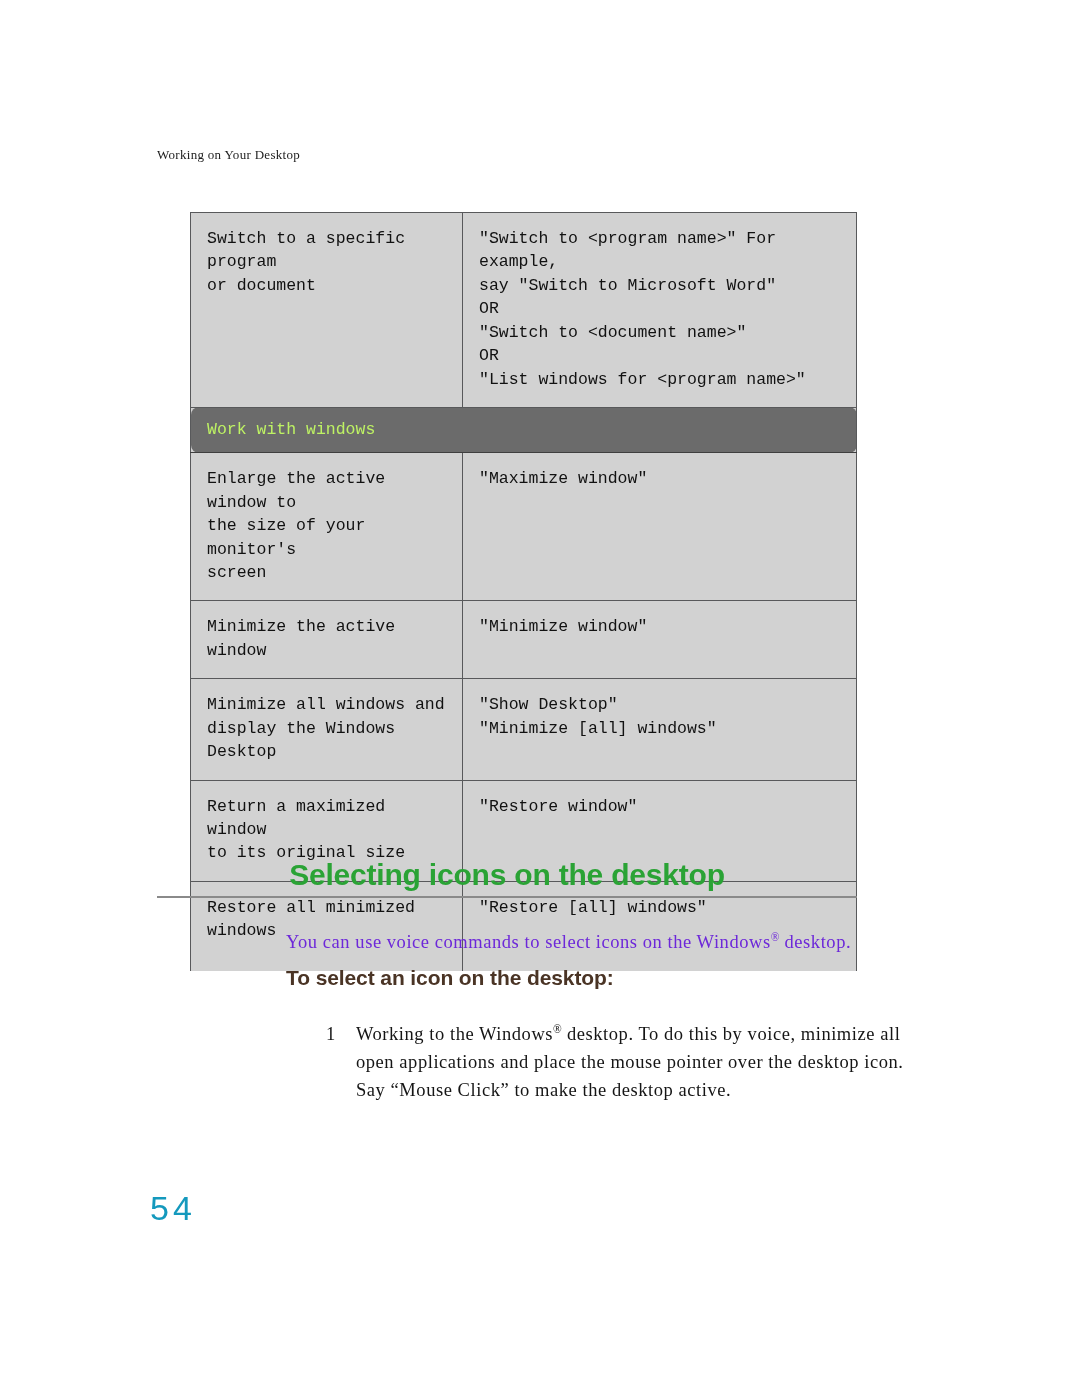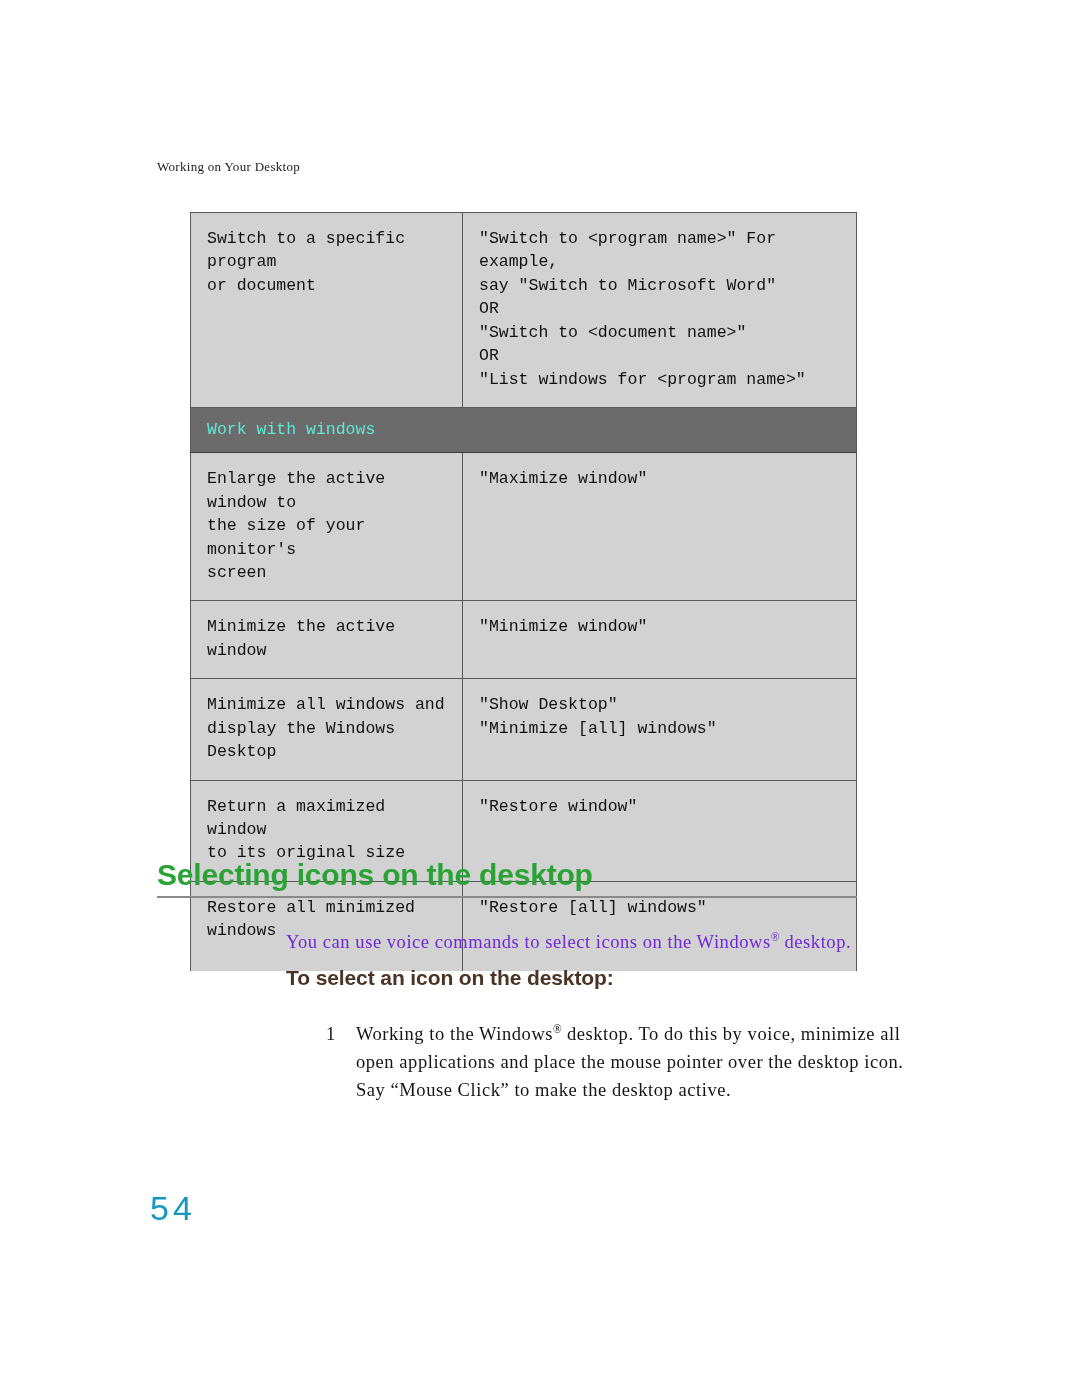--- a/index.html
+++ b/index.html
@@ -24,21 +24,20 @@
   
   .running-header {
     position: absolute;
     left: 157px;
     top: 147px;
     font-family: "Liberation Serif", serif;
     font-size: 13px;
     color: #1c1c1c;
     letter-spacing: 0.3px;
     white-space: nowrap;
-    margin-top: 12px;
   }
 
   
   .cmd-table {
     position: absolute;
     left: 190px;
     top: 212px;
     width: 666px;
     border-collapse: collapse;
     table-layout: fixed;
@@ -52,24 +51,25 @@
     font-family: Liberation Mono, monospace;
     font-size: 16.5px;
     line-height: 1.42;
     color: #111111;
   }
   .cmd-table col.c1 { width: 272px; }
   .cmd-table col.c2 { width: 394px; }
 
   .cmd-table tr.section td {
     background: #6b6b6b;
-    color: #5eead4;
+    color: #bef264;
     padding: 10px 16px 11px 16px;
     border-top: 1px solid #3f3f3f;
     border-bottom: 1px solid #3f3f3f;
+    border-radius: 8px;
   }
 
   
   .cmd-table tr.clipped td {
     border-bottom: none;
     padding-bottom: 28px;
   }
 
   .cell-line { display: block; }
 
@@ -78,20 +78,21 @@
     position: absolute;
     left: 157px;
     top: 858px;
     width: 700px;
     font-family: "Liberation Sans", sans-serif;
     font-size: 30px;
     font-weight: bold;
     color: #2aa335;
     letter-spacing: -0.2px;
     white-space: nowrap;
+    text-align: center;
   }
   .rule {
     position: absolute;
     left: 157px;
     top: 896px;
     width: 700px;
     height: 2px;
     background: #8a8a8a;
   }
 

